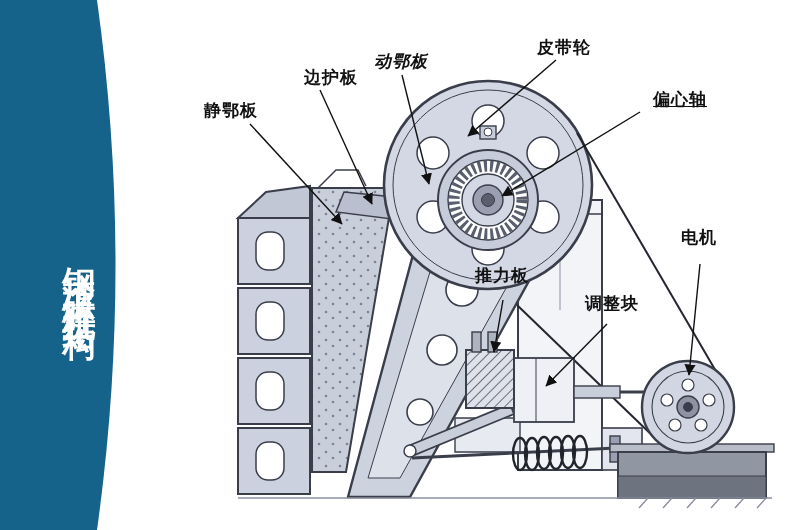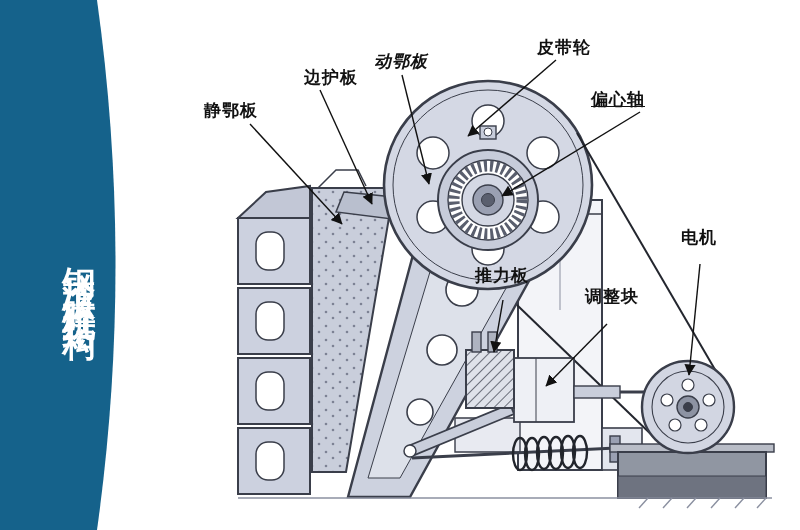--- a/index.html
+++ b/index.html
@@ -15,23 +15,23 @@
     user-select:none;
   }
   .lbl{
     position:absolute;font-size:17px;font-weight:700;color:#111111;
     white-space:nowrap;letter-spacing:1px;user-select:none;
   }
   .lbl-fixed-jaw{left:204px;top:99px;}
   .lbl-side-guard{left:292px;top:66px;margin-left:12px;}
   .lbl-moving-jaw{left:374px;top:50px;font-style:italic;}
   .lbl-belt-pulley{left:537px;top:36px;}
-  .lbl-eccentric{left:591px;top:88px;text-decoration:underline;}
+  .lbl-eccentric{left:653px;top:88px;text-decoration:underline;}
   .lbl-thrust{left:475px;top:264px;}
-  .lbl-adjust{left:585px;top:285px;}
+  .lbl-adjust{left:585px;top:292px;}
   .lbl-motor{left:681px;top:226px;}
 </style>
 </head>
 <body>
 
 <div class="stage">
 
   <svg width="800" height="530" viewBox="0 0 800 530">
     <defs>
       <marker id="arrow" markerWidth="9" markerHeight="9" refX="7.5" refY="4" orient="auto">

